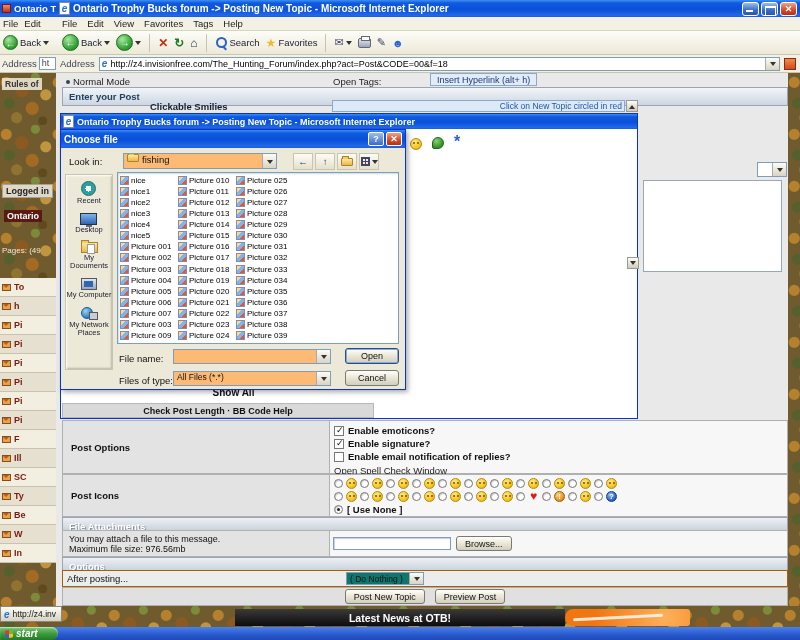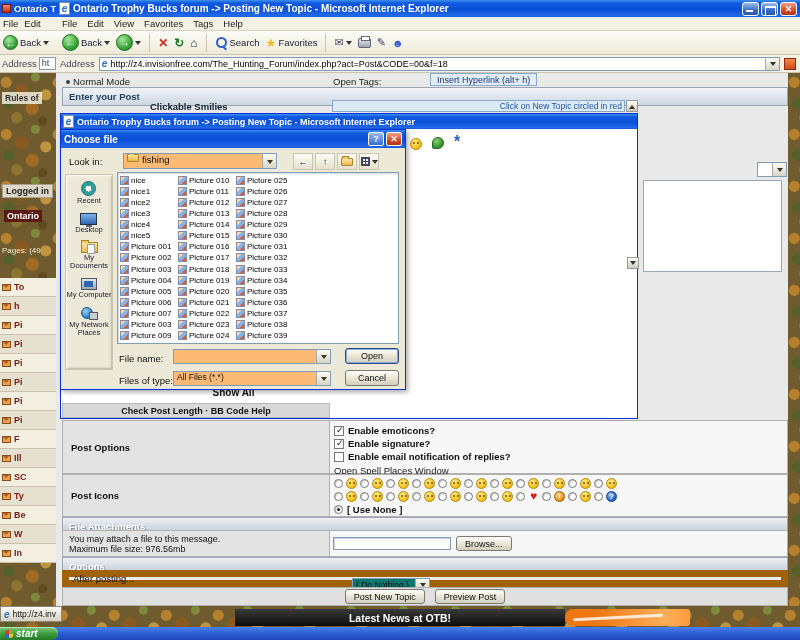--- a/index.html
+++ b/index.html
@@ -75,21 +75,21 @@
 .back-strip{position:absolute;left:0;top:0;width:58px;height:627px;z-index:1;overflow:hidden;background:#ece9d8}
 .back-strip .titlebar{font-size:9.5px;padding:0 2px}
 .app-icon.red{width:9px;height:9px;background:linear-gradient(#f08a7a,#c03018);border:1px solid #801800;flex:none}
 .back-strip .menubar{gap:6px;padding:0 3px}
 .back-strip .toolbar{gap:3px;padding:0 3px}
 .back-strip .nav-circle{width:15px;height:15px}
 .back-strip .addressbar{padding:0 2px;gap:2px}
 .mini-input{background:#fff;border:1px solid #7F9DB9;height:13px;flex:1;font-size:9px;padding:0 2px;overflow:hidden}
 .back-content{position:absolute;left:0;top:73px;width:58px;height:554px}
 .chip{position:absolute;font-weight:bold;font-size:9px;padding:1px 3px;white-space:nowrap;overflow:hidden;max-width:56px}
-.chip.rules{left:2px;top:19px;background:rgba(240,236,220,.85);color:#333;font-size:8.5px}
+.chip.rules{left:2px;top:5px;background:rgba(240,236,220,.85);color:#333;font-size:8.5px}
 .chip.logged{left:2px;top:111px;background:#ded8c8;color:#222;border:1px solid #aaa090}
 .chip.ontario{left:4px;top:137px;background:#5a1a12;color:#fff}
 .pages{position:absolute;left:2px;top:173px;color:#f0e8d0;font-size:8px}
 .topic-list{position:absolute;left:0;top:205px;width:58px}
 .lrow{display:flex;align-items:center;gap:3px;height:19px;background:#f2eee0;border-bottom:1px solid #c9c2ae;padding-left:2px}
 .lrow:nth-child(even){background:#e6e0d0}
 .env{width:9px;height:7px;background:#e8a24a;border:1px solid #8a4a1a;position:relative;flex:none}
 .env::after{content:"";position:absolute;left:0;top:0;width:0;height:0;border-left:3px solid transparent;border-right:3px solid transparent;border-top:3px solid #b06020}
 .ltxt{font-weight:bold;font-size:9px;color:#7a1a10}
 .task-chip{position:absolute;left:0;top:606px;width:62px;height:16px;z-index:4;background:linear-gradient(#fdfdf5,#d6d2c2);border:1px solid #8a8878;display:flex;align-items:center;gap:3px;padding:0 3px;font-size:8.5px;overflow:hidden;white-space:nowrap}
@@ -120,41 +120,41 @@
 .spell{margin-top:2px;color:#222}
 .pi-l{left:6px;top:401px;width:268px;height:43px}
 .pi-r{left:274px;top:401px;width:458px;height:43px;padding:2px 0 0 4px}
 .emorow{display:flex;align-items:center;gap:3px;height:13px}
 .usenone{display:flex;align-items:center;gap:4px;height:13px;font-weight:bold}
 .hdr.fa{left:6px;top:444px;width:726px}
 .at-l{left:6px;top:457px;width:268px;height:27px;font-weight:normal;display:block;padding:3px 0 0 6px;font-size:9px;line-height:10px}
 .at-r{left:274px;top:457px;width:458px;height:27px;display:flex;align-items:center;gap:5px;padding-left:3px}
 .tinput{width:118px;height:13px;background:#fff;border:1px solid #7F9DB9;box-shadow:inset 1px 1px 1px #ccd;flex:none}
 .hdr.op{left:6px;top:484px;width:726px}
-.afterrow{position:absolute;left:6px;top:497px;width:726px;height:17px;background:#ececec;border:7px solid #a16207;display:flex;align-items:center;padding-left:4px}
+.afterrow{position:absolute;left:6px;top:497px;width:726px;height:17px;background:#ececec;border:1px solid #a16207;display:flex;align-items:center;padding-left:4px}
 .afcombo{position:absolute;left:283px;top:1px;width:78px;height:13px;background:#0f766e;border:1px solid #7F9DB9;font-size:8.5px;display:flex;align-items:center;padding:0 16px 0 3px;white-space:nowrap;overflow:hidden}
 .btnrow{position:absolute;left:6px;top:514px;width:726px;height:19px;background:#e0e0e0;border:1px solid #b0b0b0;display:flex;align-items:center;just-content:center;justify-content:center;gap:10px}
 .leafband{position:absolute;left:0;top:533px;width:744px;height:21px}
 .banner{position:absolute;left:179px;top:536px;width:455px;height:17px;display:flex}
 .banner-dark{flex:1;background:linear-gradient(#3a3a3a,#0c0c0c);display:flex;align-items:center;justify-content:center;color:#fff;font-weight:bold;font-size:10.5px}
 .banner-orange{width:125px;background:radial-gradient(circle at 80% 50%,#ffb05a,#ef7612 70%);border-radius:8px 3px 3px 8px/50% 3px 3px 50%;position:relative}
 .banner-orange::after{content:"";position:absolute;left:8px;top:7px;width:90px;height:3px;background:#fff;border-radius:2px;transform:rotate(-3deg);opacity:.8}
 
 
 .popup{position:absolute;left:60px;top:113px;width:578px;height:306px;border:1px solid #0831d9;z-index:3;background:#fff}
 .popup .titlebar{height:15px;font-size:9px;padding:0 2px}
 .popup-body{position:relative;width:100%;height:289px;background:#fff}
 .emo.big{width:12px;height:12px}
 .pic-smiley{position:absolute;left:349px;top:9px}
 .pclover{position:absolute;left:371px;top:8px;width:12px;height:12px;background:radial-gradient(circle at 35% 30%,#8ad06a,#2f8f2f 70%);border-radius:50% 50% 50% 2px;border:1px solid #1d6a1d}
 .pstar{position:absolute;left:393px;top:4px;color:#2a5fd0;font-size:16px;font-weight:bold}
 .pstar::after{content:"*"}
 .sarr.pop{position:absolute;left:566px;top:128px;width:12px;height:12px}
 .showall{position:absolute;left:0;top:258px;width:345px;text-align:center;font-weight:bold;font-size:10px;color:#111}
-.checkpost{position:absolute;left:1px;top:274px;width:268px;height:15px;background:#d9d9d9;border:1px solid #b8b8b8;display:flex;align-items:center;justify-content:center;font-weight:bold;font-size:9px}
+.checkpost{position:absolute;left:1px;top:274px;width:312px;height:15px;background:#d9d9d9;border:1px solid #b8b8b8;display:flex;align-items:center;justify-content:center;font-weight:bold;font-size:9px}
 
 
 .dialog{position:absolute;left:60px;top:129px;width:346px;z-index:5;border:1px solid #0831d9;box-shadow:2px 2px 5px rgba(0,0,0,.35);background:#ece9d8}
 .dialog .titlebar{height:18px;font-size:10px}
 .dlg-btn{width:16px;height:14px;border:1px solid #fff;border-radius:2px;color:#fff;font-size:9px;font-weight:bold;display:flex;align-items:center;justify-content:center;flex:none}
 .dlg-help{background:linear-gradient(#9cbcf0,#3a6cc8)}
 .dlg-close{background:linear-gradient(#f0a088,#d44a28 60%,#b03318)}
 .dlg-body{position:relative;height:241px;font-size:9.5px}
 .lk-label{position:absolute;left:8px;top:8px}
 .combo{background:#fdba74;border:1px solid #7F9DB9;display:flex;align-items:flex-start;padding:0 16px 0 3px;position:absolute;white-space:nowrap;overflow:hidden}
@@ -396,21 +396,21 @@
           <span class="optlabel">Enable emoticons?</span>
         </div>
         <div class="optline">
           <span class="cb checked"></span>
           <span class="optlabel">Enable signature?</span>
         </div>
         <div class="optline">
           <span class="cb"></span>
           <span class="optlabel">Enable email notification of replies?</span>
         </div>
-        <div class="spell">Open Spell Places Window</div>
+        <div class="spell">Open Spell Check Window</div>
       </div>
 
       <div class="cell-l pi-l">
           <span>Post Icons</span>
         </div>
       <div class="cell-r pi-r">
         <div class="emorow">
             <span class="radio"></span>
             <span class="emo emo-smiley"></span>
             <span class="radio"></span>

